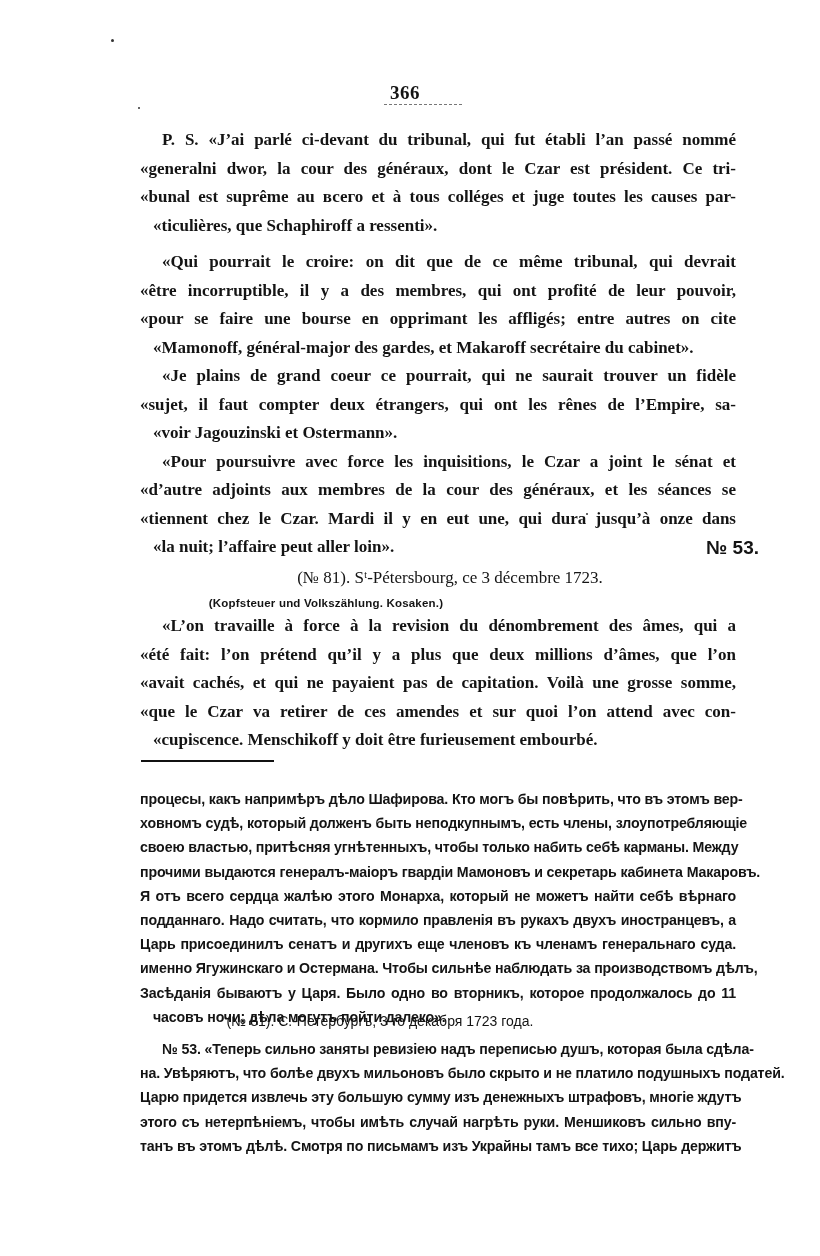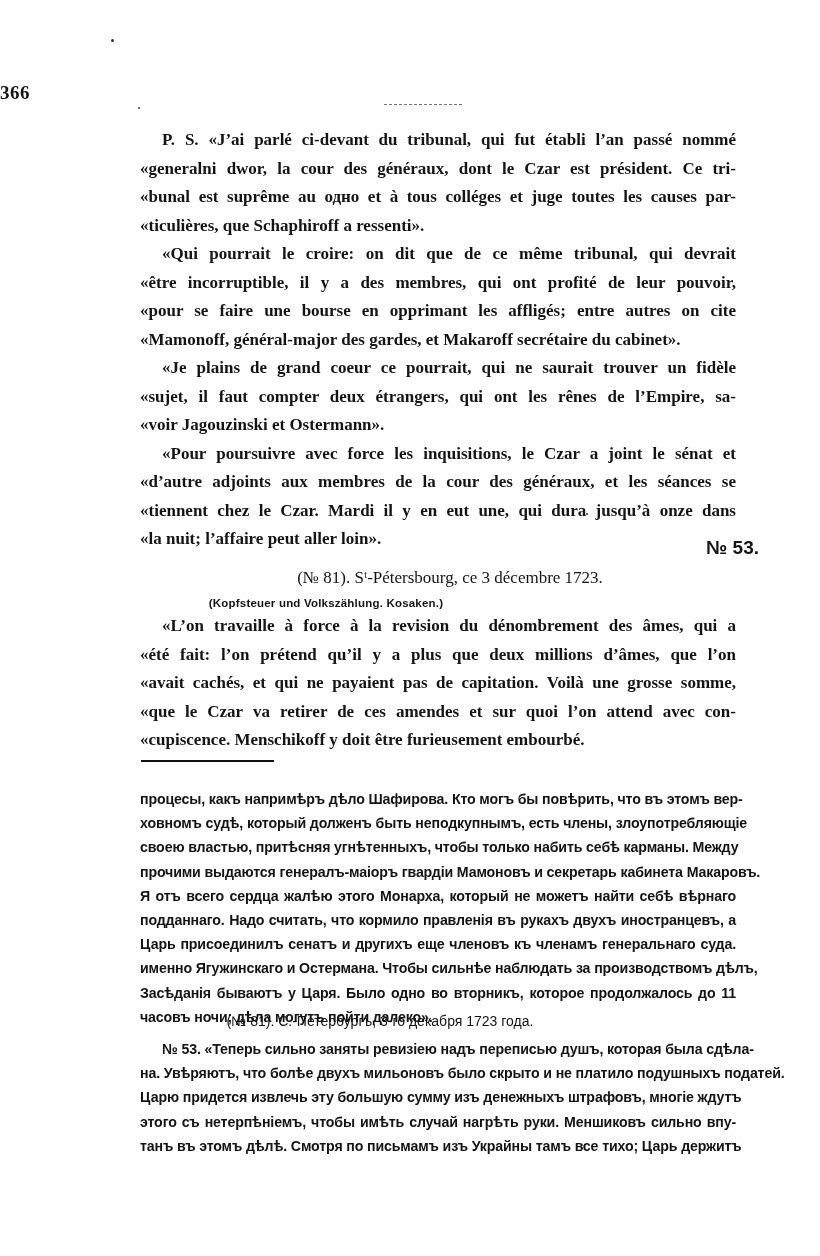--- a/index.html
+++ b/index.html
@@ -4,34 +4,34 @@
   <style>
     html, body { margin: 0; padding: 0; background: #ffffff; }
     body {
       width: 820px; height: 1256px; position: relative; overflow: hidden;
       font-family: "Liberation Serif", "DejaVu Serif", serif;
       color: #141414;
     }
     .speck { position: absolute; width: 3px; height: 3px; border-radius: 50%; background: #333; }
     .page-number {
       position: absolute; left: 0; width: 810px; top: 82px;
-      text-align: left; font-size: 19px; font-weight: bold; letter-spacing: 0.5px;
+      text-align: center; font-size: 19px; font-weight: bold; letter-spacing: 0.5px;
     }
     .page-number-rule {
       position: absolute; left: 384px; top: 104px; width: 78px; height: 0;
       border-top: 1px dashed #777;
     }
     .body-text {
       position: absolute; left: 140px; width: 596px;
       font-size: 17px; line-height: 28.5px; font-weight: bold;
       text-align: justify;
     }
     .body-text p { margin: 0; text-indent: 0; }
     .line { display: block; text-align: justify; text-align-last: justify; white-space: nowrap; }
-    .line.last { text-align-last: left; }
+    .line.last { text-align-last: left; margin-left: 13px; }
     .doc-number {
       position: absolute; left: 0; width: 759px; top: 537px;
       text-align: right; font-size: 19px; font-weight: bold; font-family: "Liberation Sans", sans-serif;
     }
     .dateline {
       position: absolute; left: 0; width: 820px; top: 568px;
       text-align: center; font-size: 17px; margin-left: 40px;
     }
     .subject {
       position: absolute; left: 0; width: 652px; top: 597px;
@@ -62,25 +62,25 @@
 <div class="speck" style="left:138px;top:107px;width:2px;height:2px;"></div>
 <div class="speck" style="left:586px;top:513px;width:2px;height:2px;"></div>
 
 <div class="page-number">366</div>
 <div class="page-number-rule"></div>
 
 <div class="body-text" style="top:126px;">
   <p>
     <span class="line" style="padding-left:22px;">P. S. «J’ai parlé ci-devant du tribunal, qui fut établi l’an passé nommé</span>
     <span class="line">«generalni dwor, la cour des généraux, dont le Czar est président. Ce tri-</span>
-    <span class="line">«bunal est suprême au одно et à tous colléges et juge toutes les causes par-</span>
+    <span class="line">«bunal est suprême au всего et à tous colléges et juge toutes les causes par-</span>
     <span class="line last">«ticulières, que Schaphiroff a ressenti».</span>
   </p>
   <p>
-    <span class="line" style="padding-left:22px;">«Qui pourrait le croire: on dit que de ce même tribunal, qui devrait</span>
+    <span class="line" style="padding-left:22px;margin-top:8px;">«Qui pourrait le croire: on dit que de ce même tribunal, qui devrait</span>
     <span class="line">«être incorruptible, il y a des membres, qui ont profité de leur pouvoir,</span>
     <span class="line">«pour se faire une bourse en opprimant les affligés; entre autres on cite</span>
     <span class="line last">«Mamonoff, général-major des gardes, et Makaroff secrétaire du cabinet».</span>
   </p>
   <p>
     <span class="line" style="padding-left:22px;">«Je plains de grand coeur ce pourrait, qui ne saurait trouver un fidèle</span>
     <span class="line">«sujet, il faut compter deux étrangers, qui ont les rênes de l’Empire, sa-</span>
     <span class="line last">«voir Jagouzinski et Ostermann».</span>
   </p>
   <p>

